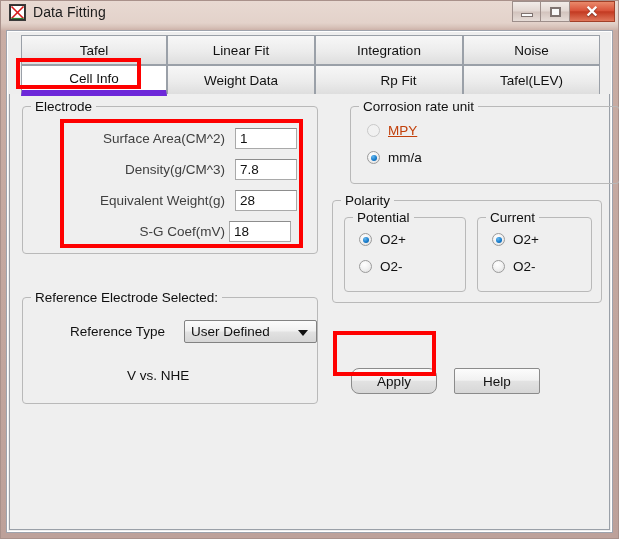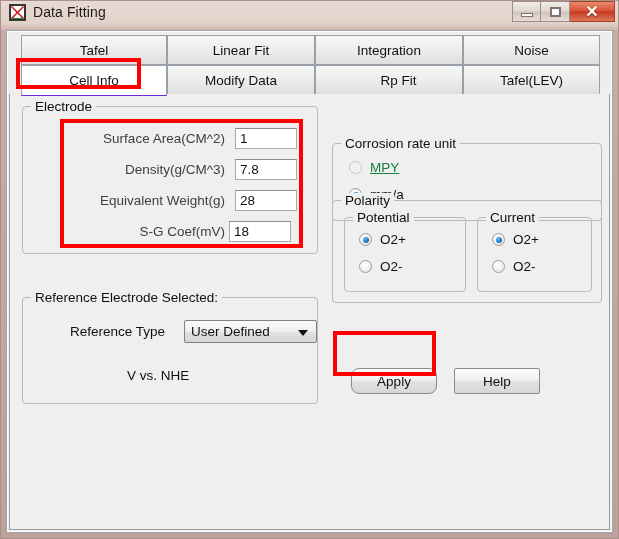--- a/index.html
+++ b/index.html
@@ -130,21 +130,21 @@
     font-size: 13.5px;
     color: #111;
     display: flex;
     align-items: center;
     justify-content: center;
     text-align: center;
     white-space: nowrap;
   }
   .tab.active {
     background: #ffffff;
-    border-bottom: 1px solid #6d28d9;
+    border-bottom: 6px solid #6d28d9;
     z-index: 3;
   }
 
   
   .panel {
     position: absolute;
     left: 2px;
     top: 63px;
     width: 601px;
     height: 436px;
@@ -228,21 +228,21 @@
     background: radial-gradient(circle at 35% 30%, #64b8ef 0%, #1478c8 60%, #0a5c9e 100%);
   }
   .radio.disabled {
     background: #f1f1f1;
     border-color: #c9c9c9;
   }
   .radio-label {
     font-size: 13.5px;
     color: #111;
   }
-  .radio-label.disabled { color: #15803d; text-decoration: underline; }
+  .radio-label.disabled { color: #c2410c; text-decoration: underline; }
 
   
   .combo {
     position: absolute;
     box-sizing: border-box;
     height: 23px;
     background: linear-gradient(to bottom, #fbfbfb 0%, #f0f0f0 48%, #e2e2e2 52%, #d6d6d6 100%);
     border: 1px solid #828282;
     border-radius: 2px;
     display: flex;
@@ -328,21 +328,21 @@
 
   <div class="client">
 
     <div class="tabstrip">
       <div class="tab" style="left:12px;  top:2px;  width:146px; height:30px;">Tafel</div>
       <div class="tab" style="left:158px; top:2px;  width:148px; height:30px;">Linear Fit</div>
       <div class="tab" style="left:306px; top:2px;  width:148px; height:30px;">Integration</div>
       <div class="tab" style="left:454px; top:2px;  width:137px; height:30px;">Noise</div>
 
       <div class="tab active" style="left:12px;  top:32px; width:146px; height:31px;">Cell Info</div>
-      <div class="tab" style="left:158px; top:32px; width:148px; height:30px;">Modify Data</div>
+      <div class="tab" style="left:158px; top:32px; width:148px; height:30px;">Weight Data</div>
       <div class="tab" style="left:306px; top:32px; width:148px; height:30px;padding-left:19px;">Rp Fit</div>
       <div class="tab" style="left:454px; top:32px; width:137px; height:30px;">Tafel(LEV)</div>
     </div>
 
     <div class="panel">
 
       <div class="group" style="left:12px; top:12px; width:296px; height:148px;">
         <span class="legend">Electrode</span>
 
         <div class="field-row" style="left:22px; top:20px; width:256px;">
@@ -359,21 +359,21 @@
           <span class="field-label" style="width:180px;">Equivalent Weight(g)</span>
           <input class="field-input" style="width: 62px; margin-left: 10px;" value="28">
         </div>
 
         <div class="field-row" style="left:22px; top:113px; width:256px;">
           <span class="field-label" style="width:180px;">S-G Coef(mV)</span>
           <input class="field-input" style="width: 62px; margin-left: 4px;" value="18">
         </div>
       </div>
 
-      <div class="group disabled" style="left:322px; top:12px; width:270px; height:78px;margin-top:37px;">
+      <div class="group disabled" style="left:340px; top:12px; width:270px; height:78px;">
         <span class="legend">Corrosion rate unit</span>
 
         <div class="radio-row" style="left:16px; top:16px;">
           <span class="radio disabled"></span>
           <span class="radio-label disabled">MPY</span>
         </div>
         <div class="radio-row" style="left:16px; top:43px;">
           <span class="radio checked"></span>
           <span class="radio-label">mm/a</span>
         </div>

